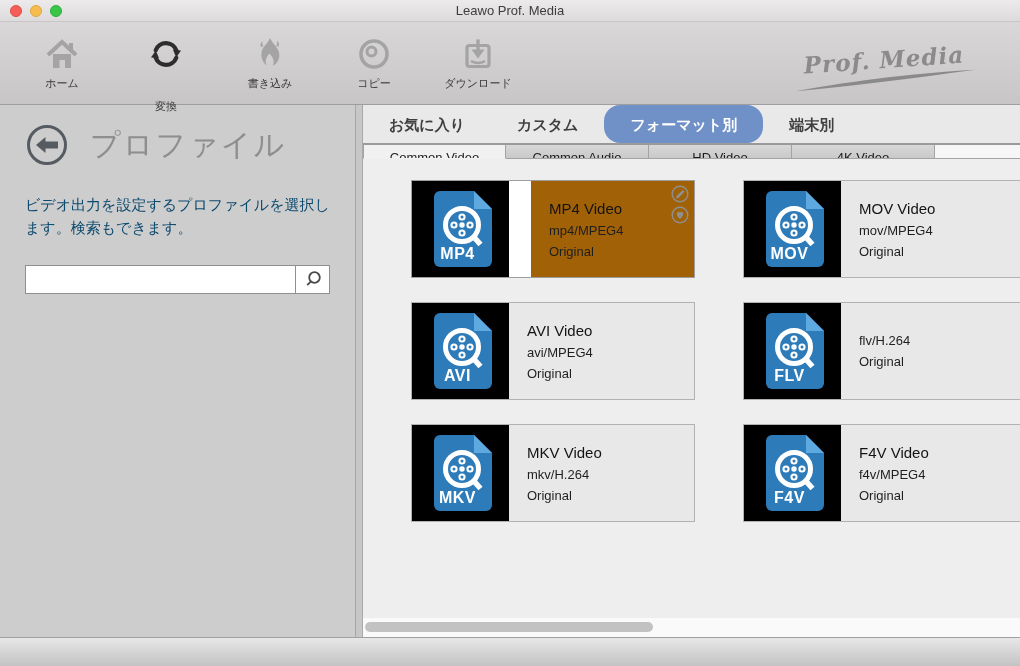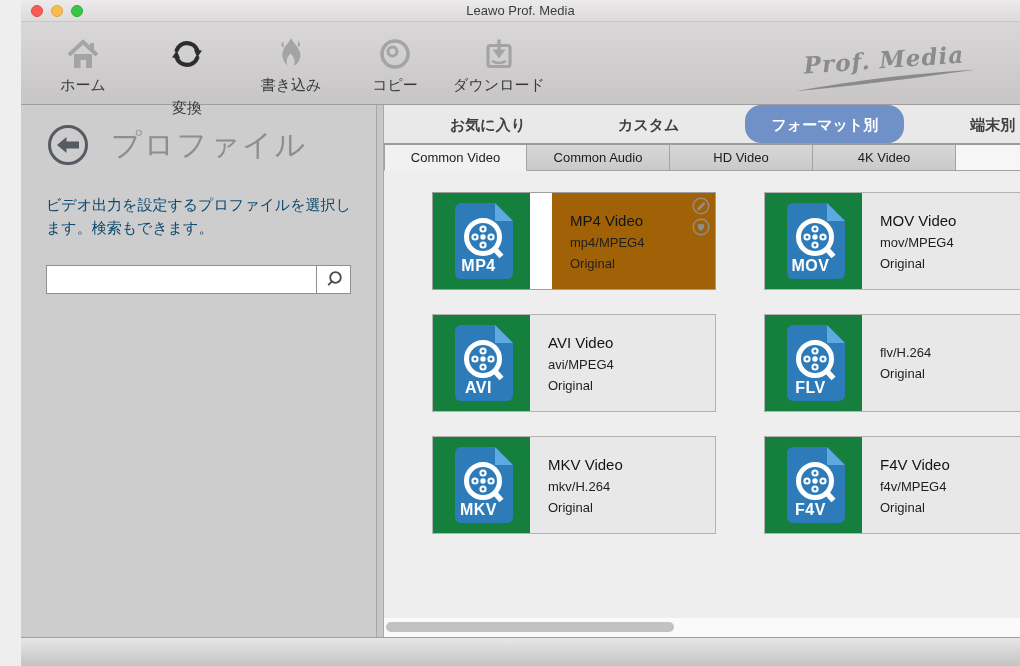--- a/index.html
+++ b/index.html
@@ -1,21 +1,20 @@
 <!DOCTYPE html>
 <html><head>
 <meta charset="utf-8">
 <style>
   html,body{margin:0;padding:0;background:#555;}
   *{box-sizing:border-box;}
   .window{
     position:relative;width:1020px;height:666px;overflow:hidden;
     font-family:"Liberation Sans","DejaVu Sans",sans-serif;
     background:#eeeeef;
-    padding-left:21px;
   }
   
   .titlebar{
     position:relative;height:22px;
     background:linear-gradient(#eceaea,#dcdada);
     border-bottom:1px solid #c8c6c6;
   }
   .traffic{position:absolute;left:10px;top:5px;display:flex;gap:8px;}
   .traffic span{width:12px;height:12px;border-radius:50%;display:block;}
   .tl-close{background:#f55d56;border:1px solid #e04b44;}
@@ -30,21 +29,21 @@
     background:linear-gradient(#d9d7d7,#c7c5c5);
     border-bottom:1px solid #9f9d9e;
     display:flex;align-items:flex-start;padding-left:10px;
   }
   .tb-item{
     width:104px;display:flex;flex-direction:column;align-items:center;
     padding-top:13px;cursor:pointer;color:#a4a4a4;
   }
   .tb-item.active{color:#2d2d2d;gap:23px;}
   .tb-item svg{display:block;}
-  .tb-label{margin-top:3px;font-size:15px;color:#3b3b3b;}
+  .tb-label{margin-top:3px;font-size:11px;color:#3b3b3b;}
   .logo-wrap{
     position:absolute;right:38px;top:24px;width:195px;text-align:center;
     transform:rotate(-4deg);color:#8b8b8b;
   }
   .logo-text{
     font-family:"DejaVu Serif","Liberation Serif",serif;
     font-style:italic;font-weight:bold;font-size:23px;letter-spacing:1px;
   }
   .logo-swoosh{margin-top:2px;}
   
@@ -72,24 +71,24 @@
     display:flex;align-items:center;justify-content:center;cursor:pointer;
   }
   
   .main{flex:1;display:flex;flex-direction:column;min-width:0;}
   .tabs{
     height:40px;background:#e9e9e9;border-bottom:2px solid #9a9a9a;
     display:flex;align-items:stretch;
   }
   .tab{
     padding:0 26px;line-height:40px;font-size:15px;font-weight:bold;
-    color:#3f3f3f;cursor:pointer;white-space:nowrap;margin-left:40px;
+    color:#3f3f3f;cursor:pointer;white-space:nowrap;
   }
   .tab.selected{background:#7091c8;color:#fff;border-radius:16px;}
-  .subtabs{height:26px;display:flex;}
+  .subtabs{height:14px;display:flex;}
   .subtab{
     width:143px;line-height:25px;text-align:center;font-size:13px;color:#1c1c1c;
     background:linear-gradient(#d8d8d8,#c9c9c9);
     border-right:1px solid #a3a3a3;border-bottom:1px solid #a3a3a3;
     cursor:pointer;white-space:nowrap;overflow:hidden;
   }
   .subtab.selected{
     background:#f1f1f2;border-bottom:1px solid #f1f1f2;
     border-left:1px solid #a3a3a3;
   }
@@ -100,21 +99,21 @@
     display:grid;grid-template-columns:284px 284px;
     column-gap:48px;row-gap:24px;
   }
   
   .card{
     position:relative;width:284px;height:98px;display:flex;
     background:#fff;border:1px solid #b2b2b2;cursor:pointer;
   }
   .doc-icon{
     width:97px;flex:none;display:flex;align-items:center;justify-content:center;
-    position:relative;background:#15803d;
+    position:relative;background:#000000;
   }
   .doc-box{position:relative;width:84px;height:84px;}
   .fmt-label{
     position:absolute;left:2px;right:8px;bottom:8px;text-align:center;
     color:#fff;font-size:16px;font-weight:bold;letter-spacing:0.5px;
   }
   .card-info{
     flex:1;background:#e8e8e9;display:flex;flex-direction:column;
     justify-content:center;padding-left:18px;gap:6px;min-width:0;
   }

